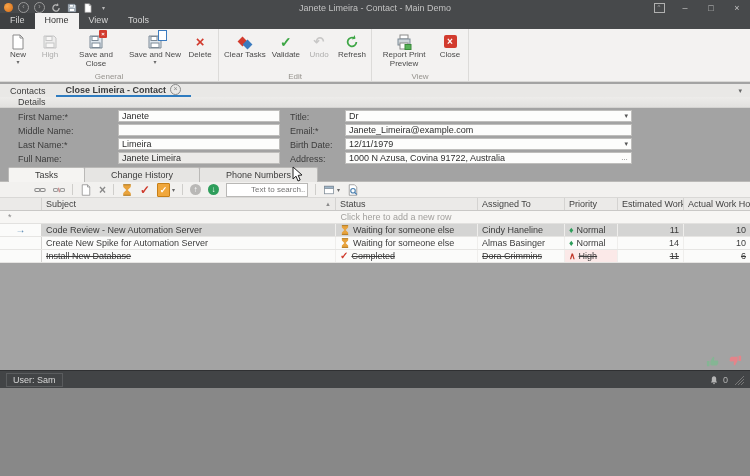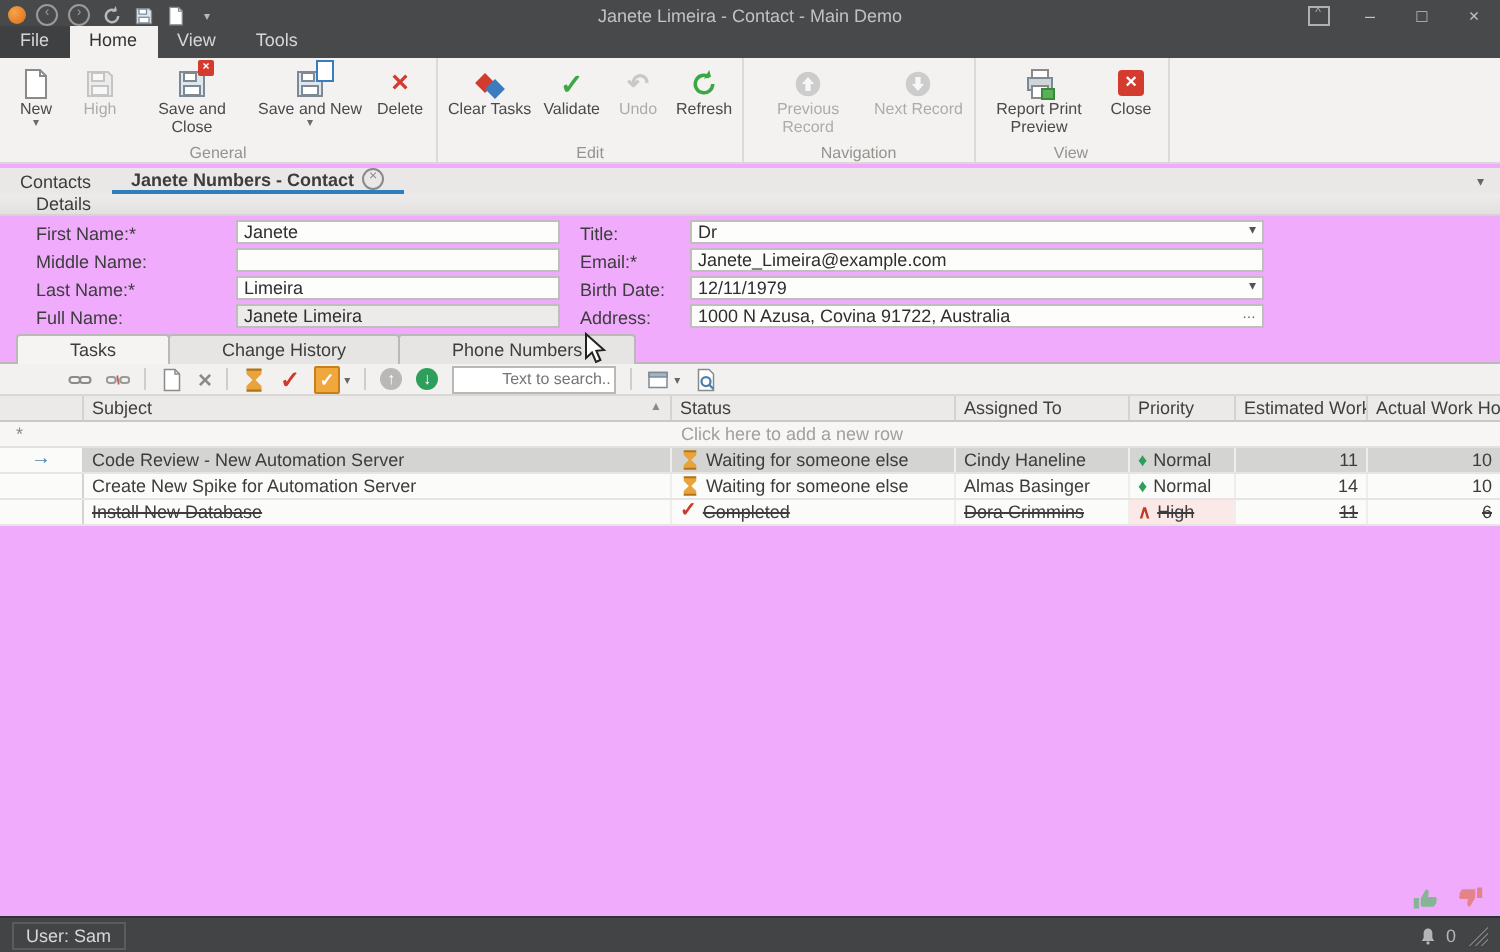--- a/index.html
+++ b/index.html
@@ -1,16 +1,16 @@
 <!DOCTYPE html>
 <html><head>
 <meta charset="utf-8">
 <style>
   html,body{margin:0;padding:0;background:#888;}
-  .app{position:relative;width:750px;height:476px;background:#f0abfc;font-family:"Liberation Sans",sans-serif;overflow:hidden;color:#3c3c3c;}
+  .app{position:relative;width:750px;height:388px;background:#a3a3a3;font-family:"Liberation Sans",sans-serif;overflow:hidden;color:#3c3c3c;}
   
   .titlebar{position:absolute;top:0;left:0;right:0;height:15px;background:#47494b;display:flex;align-items:center;color:#c9c9c9;font-size:9px;}
   .qat{display:flex;align-items:center;gap:5px;padding-left:4px;}
   .qat .qi{display:inline-flex;align-items:center;justify-content:center;width:11px;height:11px;color:#b9b9b9;font-size:9px;}
   .appdot{width:9px;height:9px;border-radius:50%;background:radial-gradient(circle at 35% 35%,#f5a44a,#d96c14);} 
   .circ{width:9px;height:9px;border:1px solid #9a9a9a;border-radius:50%;font-size:7px;line-height:8px;text-align:center;color:#9a9a9a;}
   .ttext{position:absolute;left:0;right:0;text-align:center;pointer-events:none;color:#c2c2c2;}
   .wbtns{margin-left:auto;display:flex;z-index:2;}
   .wb{width:26px;height:15px;display:flex;align-items:center;justify-content:center;color:#c2c2c2;font-size:9px;}
   .ribopt{width:9px;height:8px;border:1px solid #b0b0b0;font-size:6px;line-height:6px;text-align:center;color:#b0b0b0;}
@@ -280,39 +280,20 @@
         <span class="ric">
             <svg class="i14" style="color:#3da645">
               <use href="#sym-refresh"></use>
             </svg>
           </span>
         <span class="rlbl">Refresh</span>
       </div>
       <div class="glabel">Edit</div>
     </div>
 
-    <div class="rgroup">
-      <div class="rbtn dis">
-        <span class="ric">
-            <svg class="i14" style="color:#9a9a9a">
-              <use href="#sym-circle-up"></use>
-            </svg>
-          </span>
-        <span class="rlbl">Previous Record</span>
-      </div>
-      <div class="rbtn dis">
-        <span class="ric">
-            <svg class="i14" style="color:#9a9a9a">
-              <use href="#sym-circle-down"></use>
-            </svg>
-          </span>
-        <span class="rlbl">Next Record</span>
-      </div>
-      <div class="glabel">Navigation</div>
-    </div>
 
     <div class="rgroup">
       <div class="rbtn">
         <span class="ric">
             <svg class="i16">
               <use href="#sym-printer"></use>
             </svg>
           </span>
         <span class="rlbl">Report Print Preview</span>
       </div>
@@ -324,21 +305,21 @@
       </div>
       <div class="glabel">View</div>
     </div>
   </div>
 
   <div class="mdistrip">
     <div class="mtab">
         <span>Contacts</span>
       </div>
     <div class="mtab active">
-      <span>Janete Numbers - Contact</span>
+      <span>Close Limeira - Contact</span>
       <span class="tclose">×</span>
     </div>
     <span class="tabmenu">▾</span>
   </div>
 
   <div class="dheader">Details</div>
 
   <div class="form">
 
     <div class="frow" style="top:2px;left:18px">

